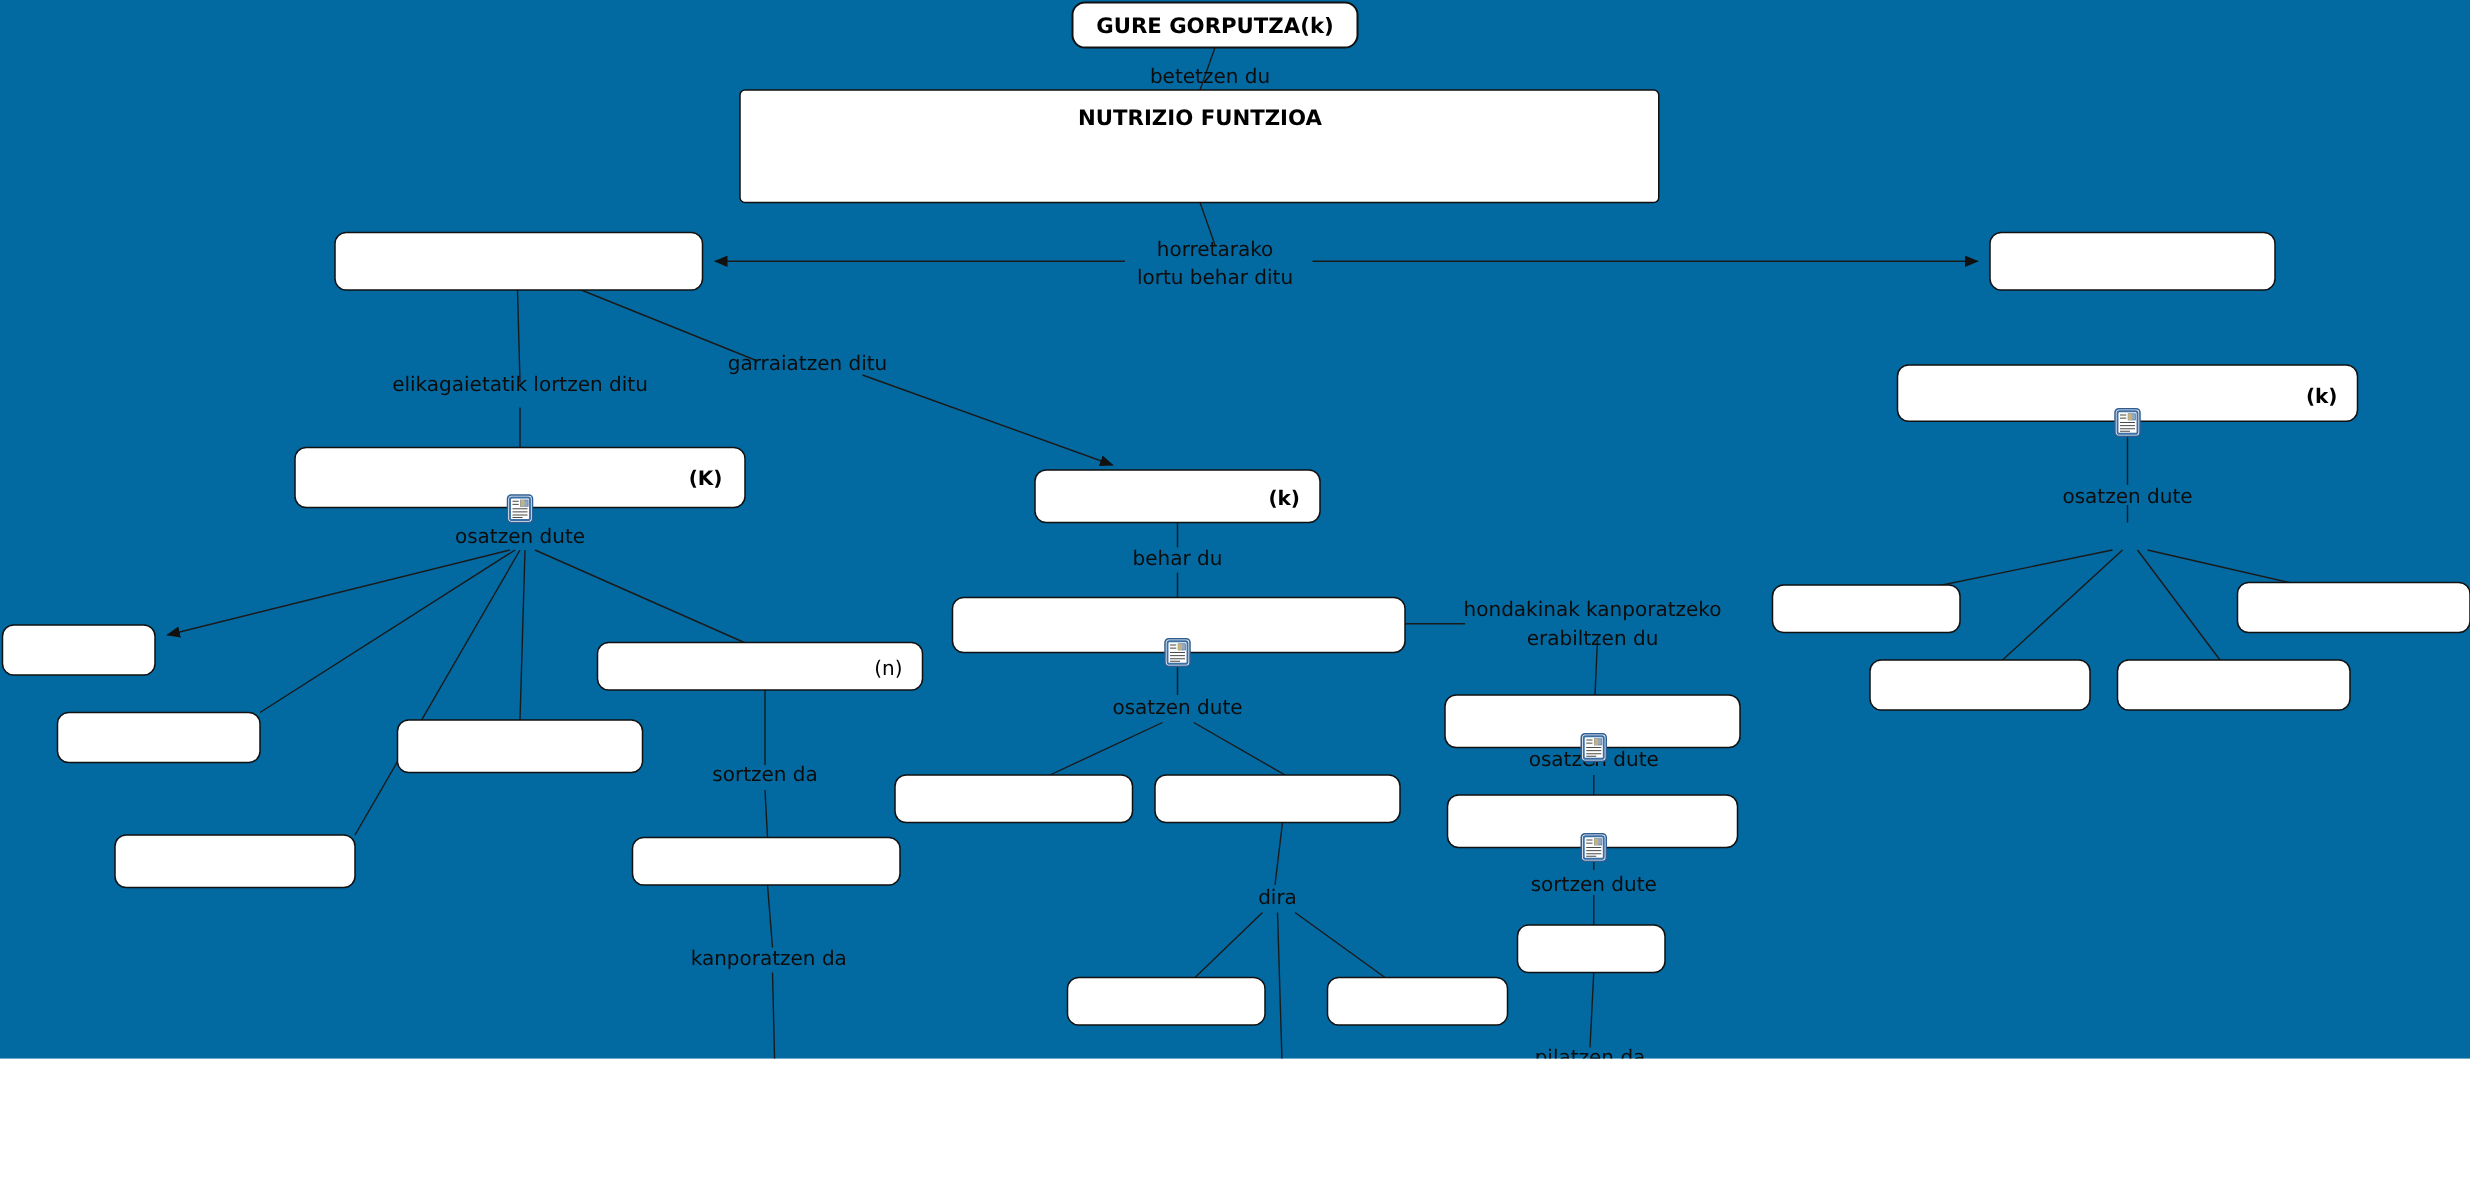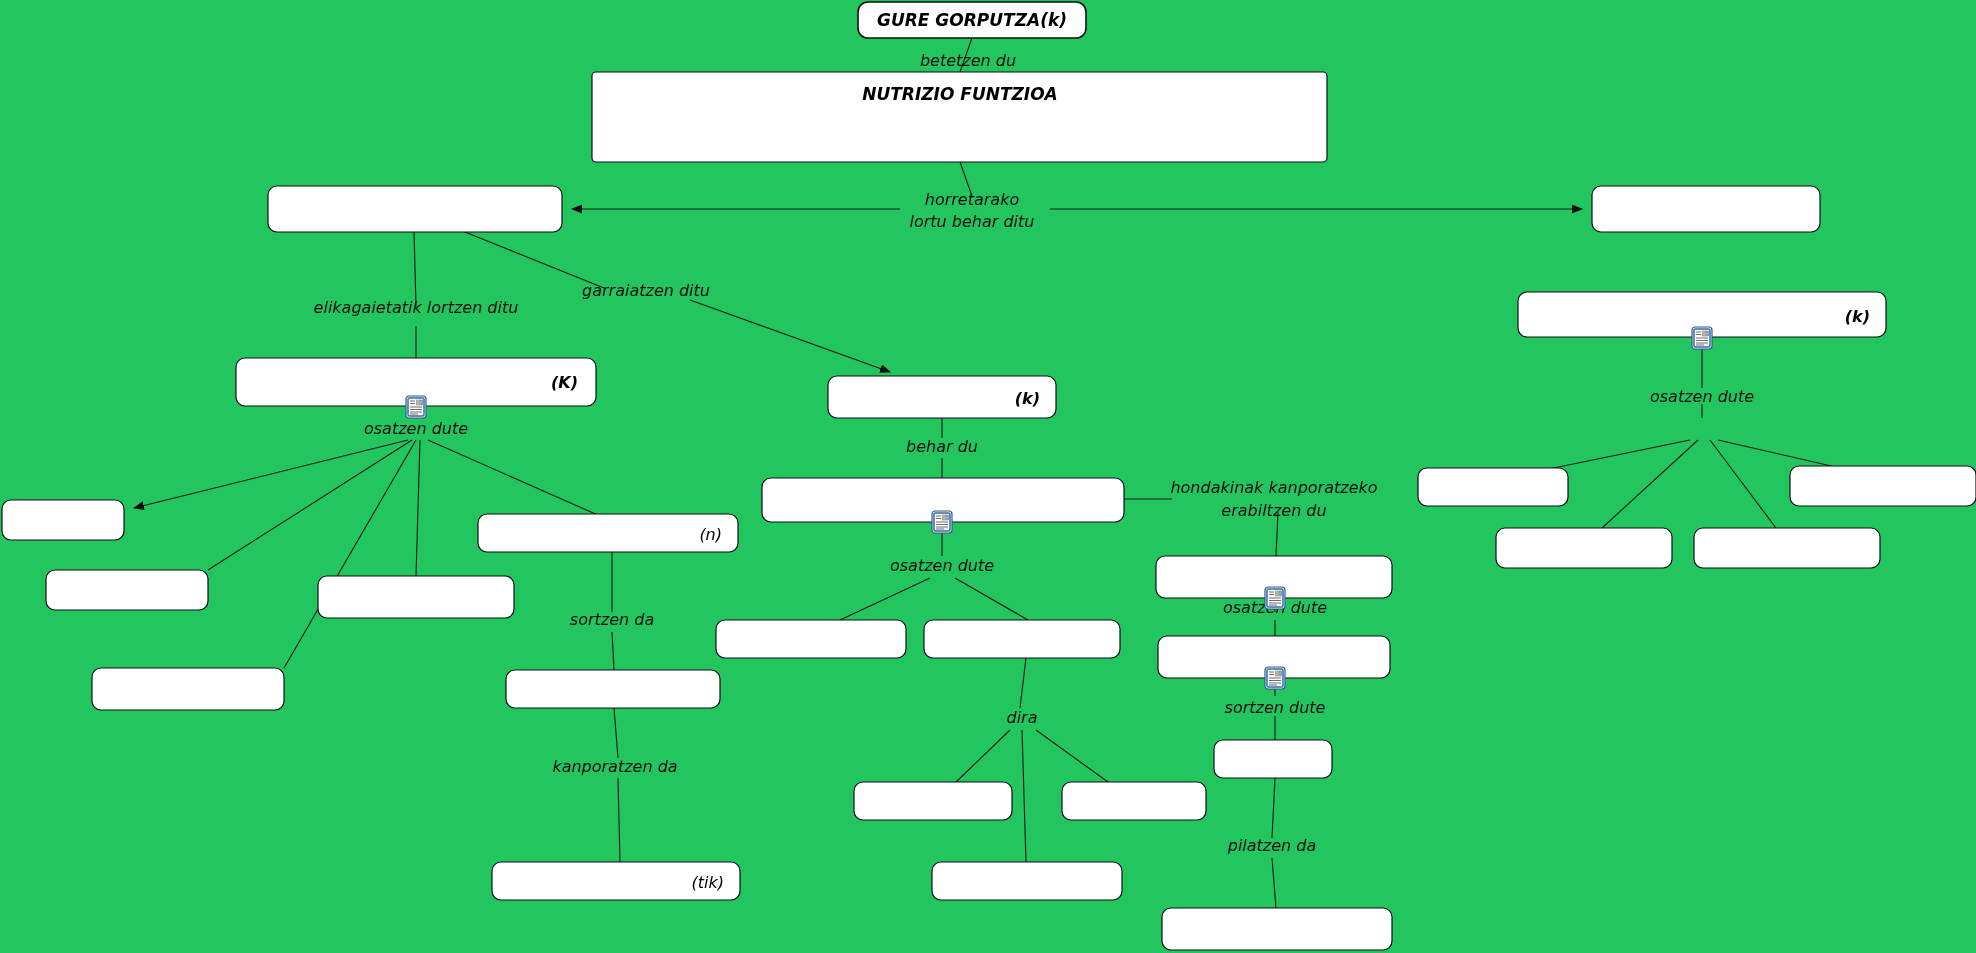--- a/index.html
+++ b/index.html
@@ -3,25 +3,24 @@
 <meta charset="utf-8">
 <style>
   html, body {
     margin: 0;
     padding: 0;
     background: #ffffff;
   }
   #canvas-wrap {
     position: relative;
     width: 1976px;
-    height: 953px;
-    background: #22c55e;
+    height: 847px;
+    background: #0369a1;
     overflow: hidden;
     font-family: "DejaVu Sans", "Liberation Sans", sans-serif;
-    font-style: italic;
   }
   svg#map {
     position: absolute;
     left: 0; top: 0;
     width: 1976px;
     height: 953px;
   }
   .link-line {
     stroke: #1a1a1a;
     stroke-width: 1.1;

